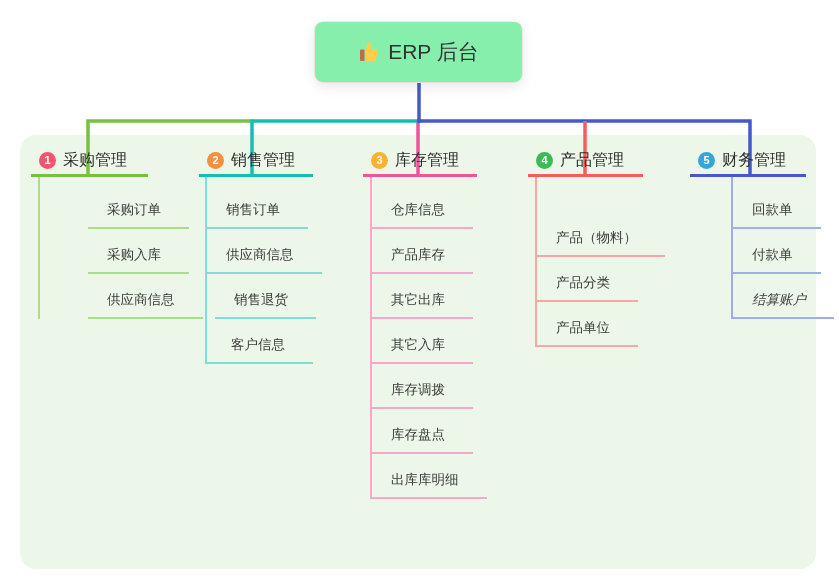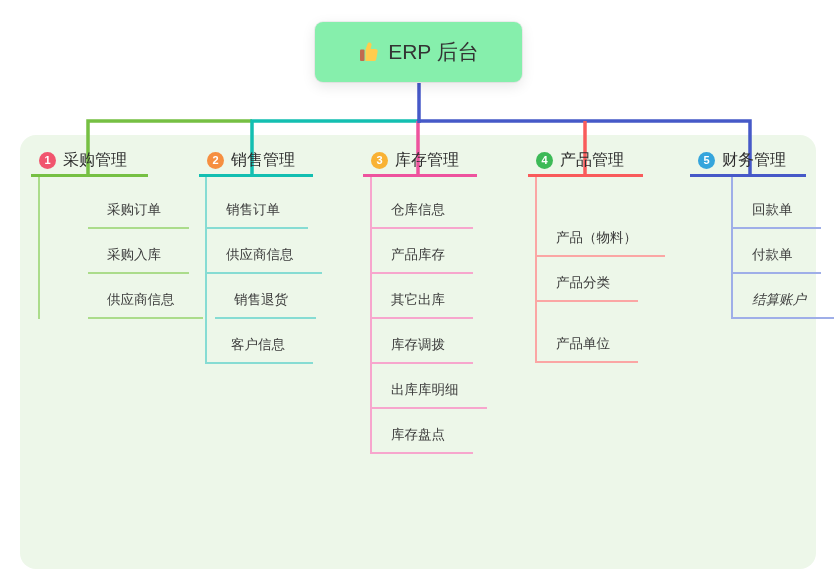--- a/index.html
+++ b/index.html
@@ -104,41 +104,44 @@
         <div class="child-item first" style="border-bottom-color: rgb(247, 166, 205);">
           <span>仓库信息</span>
         </div>
         <div class="child-item" style="border-bottom-color: rgb(247, 166, 205);">
           <span>产品库存</span>
         </div>
         <div class="child-item" style="border-bottom-color: rgb(247, 166, 205);">
           <span>其它出库</span>
         </div>
         <div class="child-item" style="border-bottom-color: rgb(247, 166, 205);">
+          <span>其它入库</span>
+        </div>
+        <div class="child-item" style="border-bottom-color: rgb(247, 166, 205);">
           <span>库存调拨</span>
         </div>
         <div class="child-item" style="border-bottom-color: rgb(247, 166, 205);">
-          <span>出库库明细</span>
+          <span>库存盘点</span>
         </div>
         <div class="child-item" style="border-bottom-color: rgb(247, 166, 205);">
-          <span>库存盘点</span>
+          <span>出库库明细</span>
         </div>
       </div>
       <div class="branch-title" style="left: 528px; width: 115px; border-bottom-color: rgb(249, 91, 91);">
         <span class="badge" style="background: rgb(61, 186, 87);">4</span>
         <span>产品管理</span>
       </div>
       <div class="children" style="left: 535px; top: 177px; border-left-color: rgb(251, 166, 164);">
         <div class="child-item first" style="border-bottom-color: rgb(251, 166, 164); margin-top: 28px;">
           <span>产品（物料）</span>
         </div>
         <div class="child-item" style="border-bottom-color: rgb(251, 166, 164);">
           <span>产品分类</span>
         </div>
-        <div class="child-item" style="border-bottom-color: rgb(251, 166, 164); margin-top: 16px;">
+        <div class="child-item" style="border-bottom-color: rgb(251, 166, 164);">
           <span>产品单位</span>
         </div>
       </div>
       <div class="branch-title" style="left: 690px; width: 116px; border-bottom-color: rgb(70, 89, 200);">
         <span class="badge" style="background: rgb(53, 165, 220);">5</span>
         <span>财务管理</span>
       </div>
       <div class="children" style="left: 731px; top: 177px; border-left-color: rgb(159, 174, 232);">
         <div class="child-item first" style="border-bottom-color: rgb(159, 174, 232);">
           <span>回款单</span>

